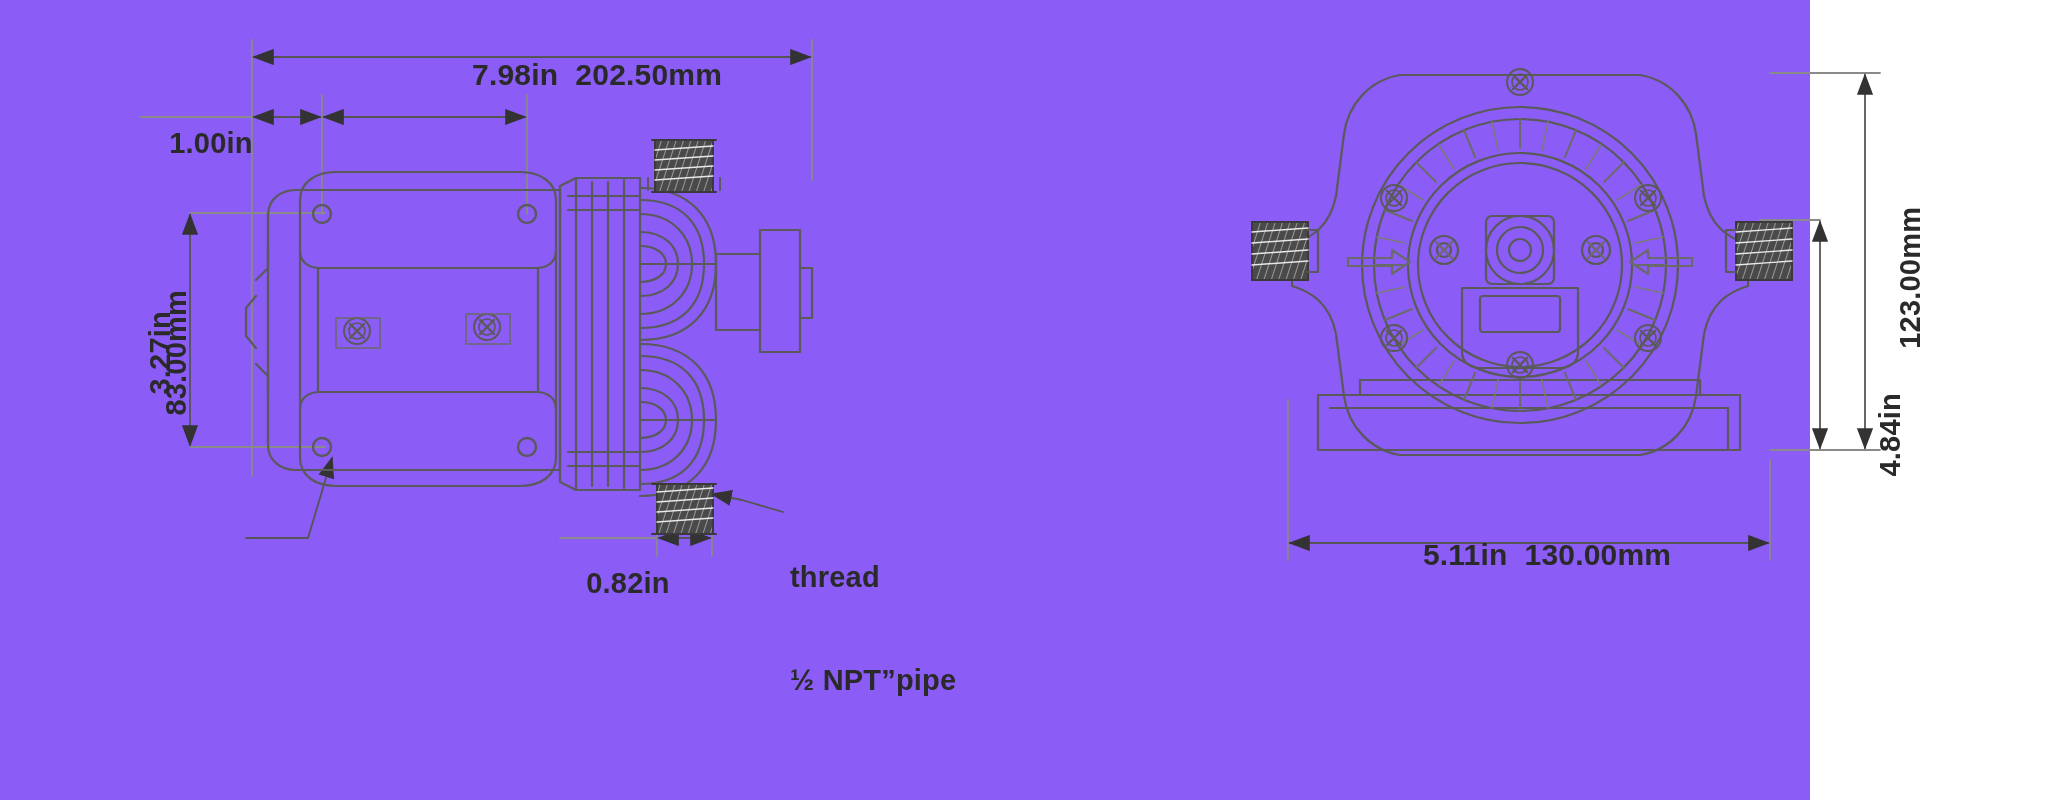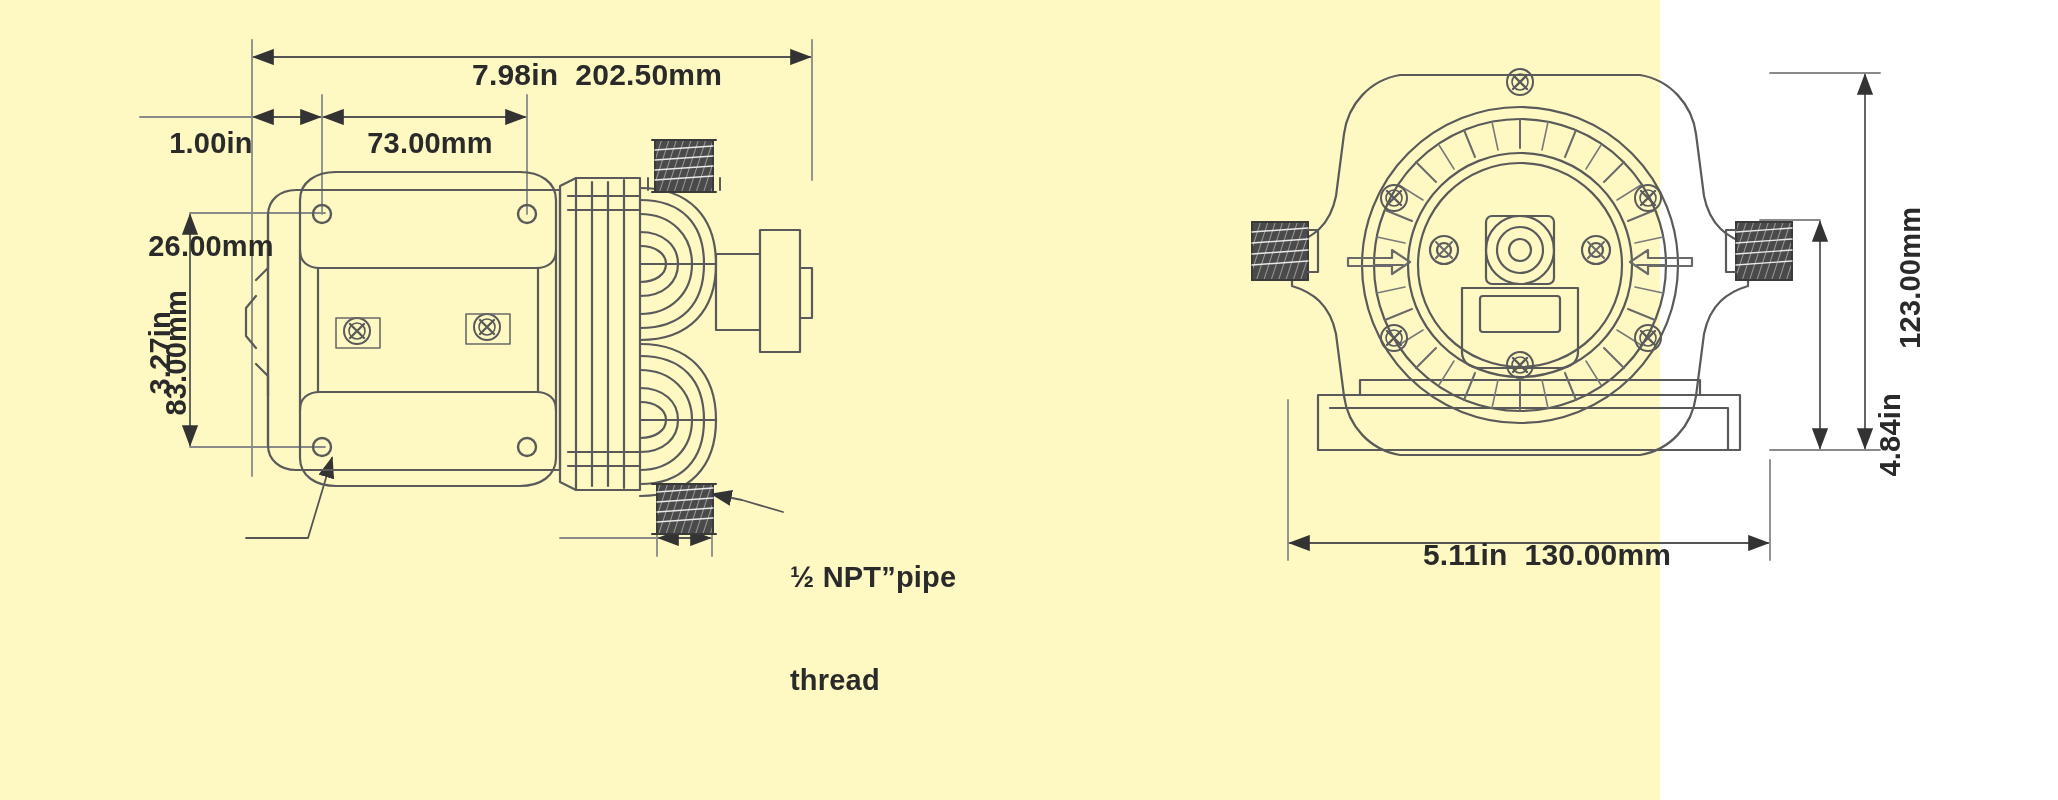--- a/index.html
+++ b/index.html
@@ -1,17 +1,17 @@
 <!DOCTYPE html>
 <html><head>
 <meta charset="utf-8">
 <style>
   html,body{margin:0;padding:0;background:#ffffff;}
   body{width:2058px;height:800px;font-family:"Liberation Sans",sans-serif;color:#222;overflow:hidden;}
-  #stage{position:relative;width:1660px;height:800px;background:#fef9c3;}
+  #stage{position:relative;width:1810px;height:800px;background:#8b5cf6;}
   #stage svg{position:absolute;left:0;top:0;width:2058px;height:800px;}
   .dimtext{
     position:absolute;
     font-family:"Liberation Sans",sans-serif;
     font-weight:700;
     color:#2a2a2a;
     white-space:pre;
     line-height:1.18;
     letter-spacing:.2px;
   }
@@ -276,41 +276,40 @@
       </g>
     </g>
   </svg>
 
   <div class="dimtext t-lg ctr" style="left:420px;top:22px;width:320px;">
     <span>7.98in  202.50mm</span>
   </div>
 
   <div class="dimtext t-md ctr" style="left:111px;top:58px;width:200px;">
     <span class="stack">1.00in</span>
-    <span class="stack">26.00mm</span>
   </div>
 
   <div class="dimtext t-md ctr" style="left:330px;top:58px;width:200px;">
-    <span class="stack">73.00mm</span>
   </div>
 
   <div class="dimtext t-md ctr rot90" style="left:60px;top:318px;width:200px;">
     <span>3.27in</span>
   </div>
   <div class="dimtext t-md ctr rot90" style="left:76px;top:318px;width:200px;">
     <span>83.00mm</span>
   </div>
 
 
   <div class="dimtext t-md ctr" style="left:528px;top:498px;width:200px;">
+    <span class="stack">0.82in</span>
   </div>
 
   <div class="dimtext t-md" style="left:790px;top:492px;width:300px;">
+    <span class="stack">thread</span>
     <span class="stack">½ NPT”pipe</span>
-    <span class="stack">thread</span>
   </div>
 
   <div class="dimtext t-md ctr rot90" style="left:1790px;top:243px;width:240px;">
     <span>123.00mm</span>
   </div>
 
   <div class="dimtext t-md ctr rot90" style="left:1790px;top:400px;width:200px;">
     <span>4.84in</span>
   </div>
 

